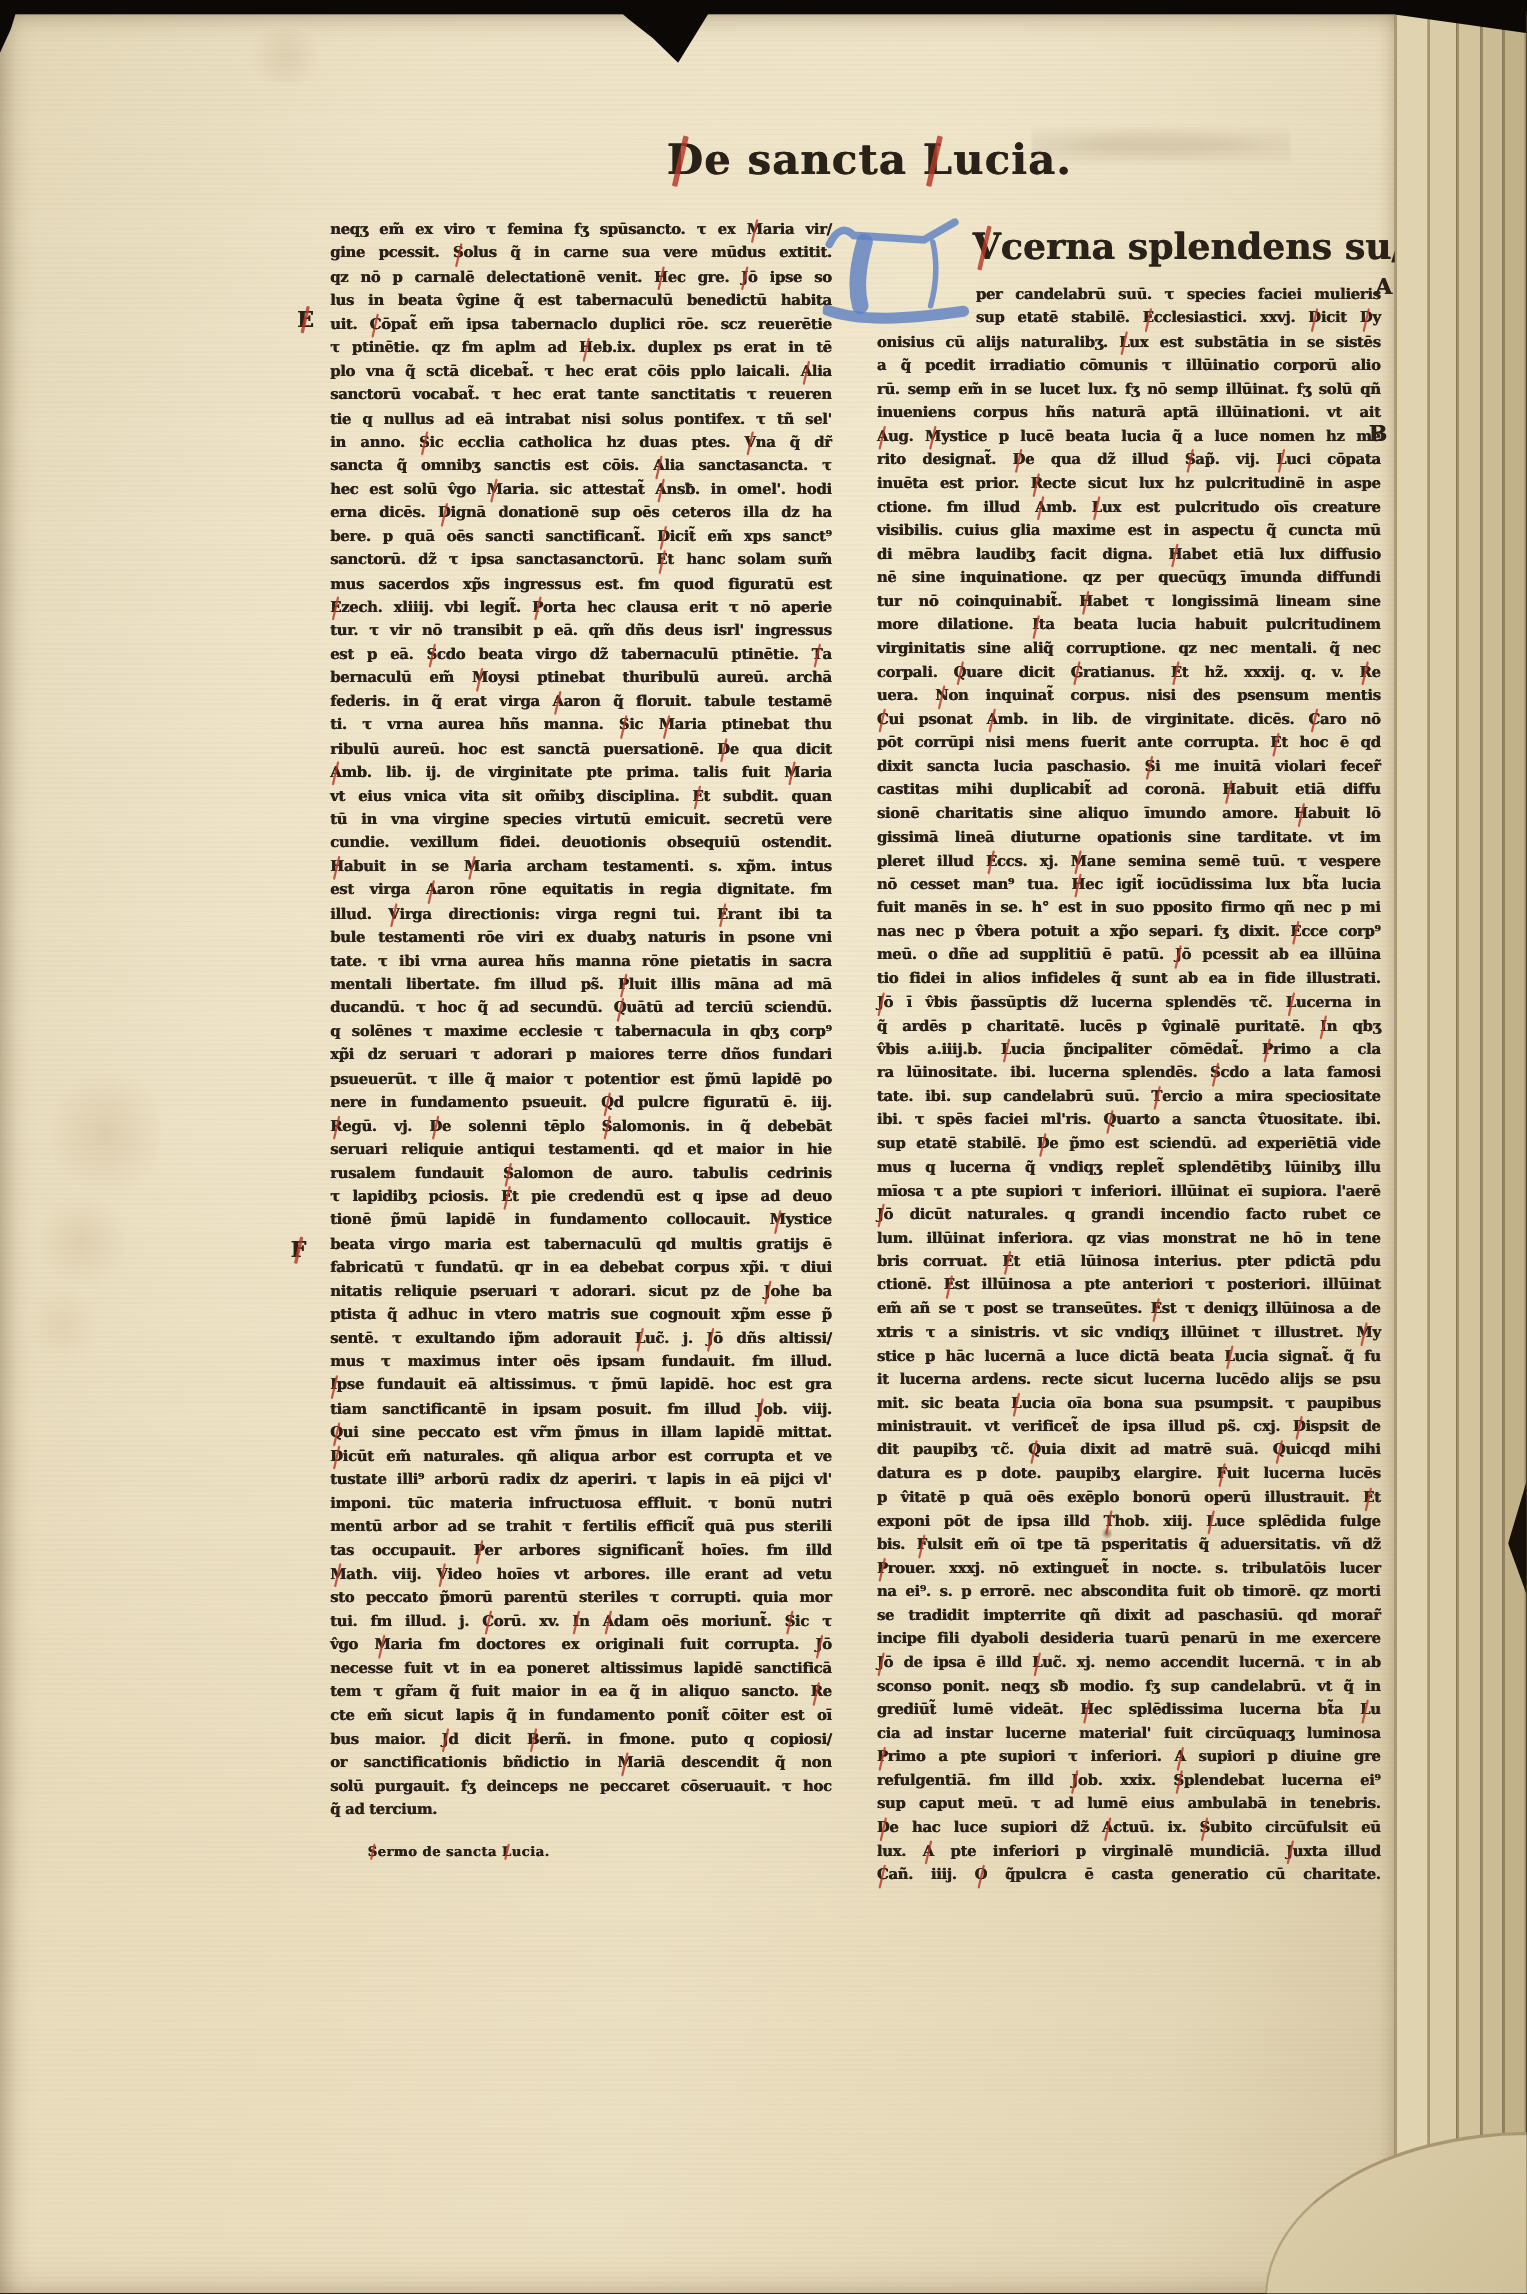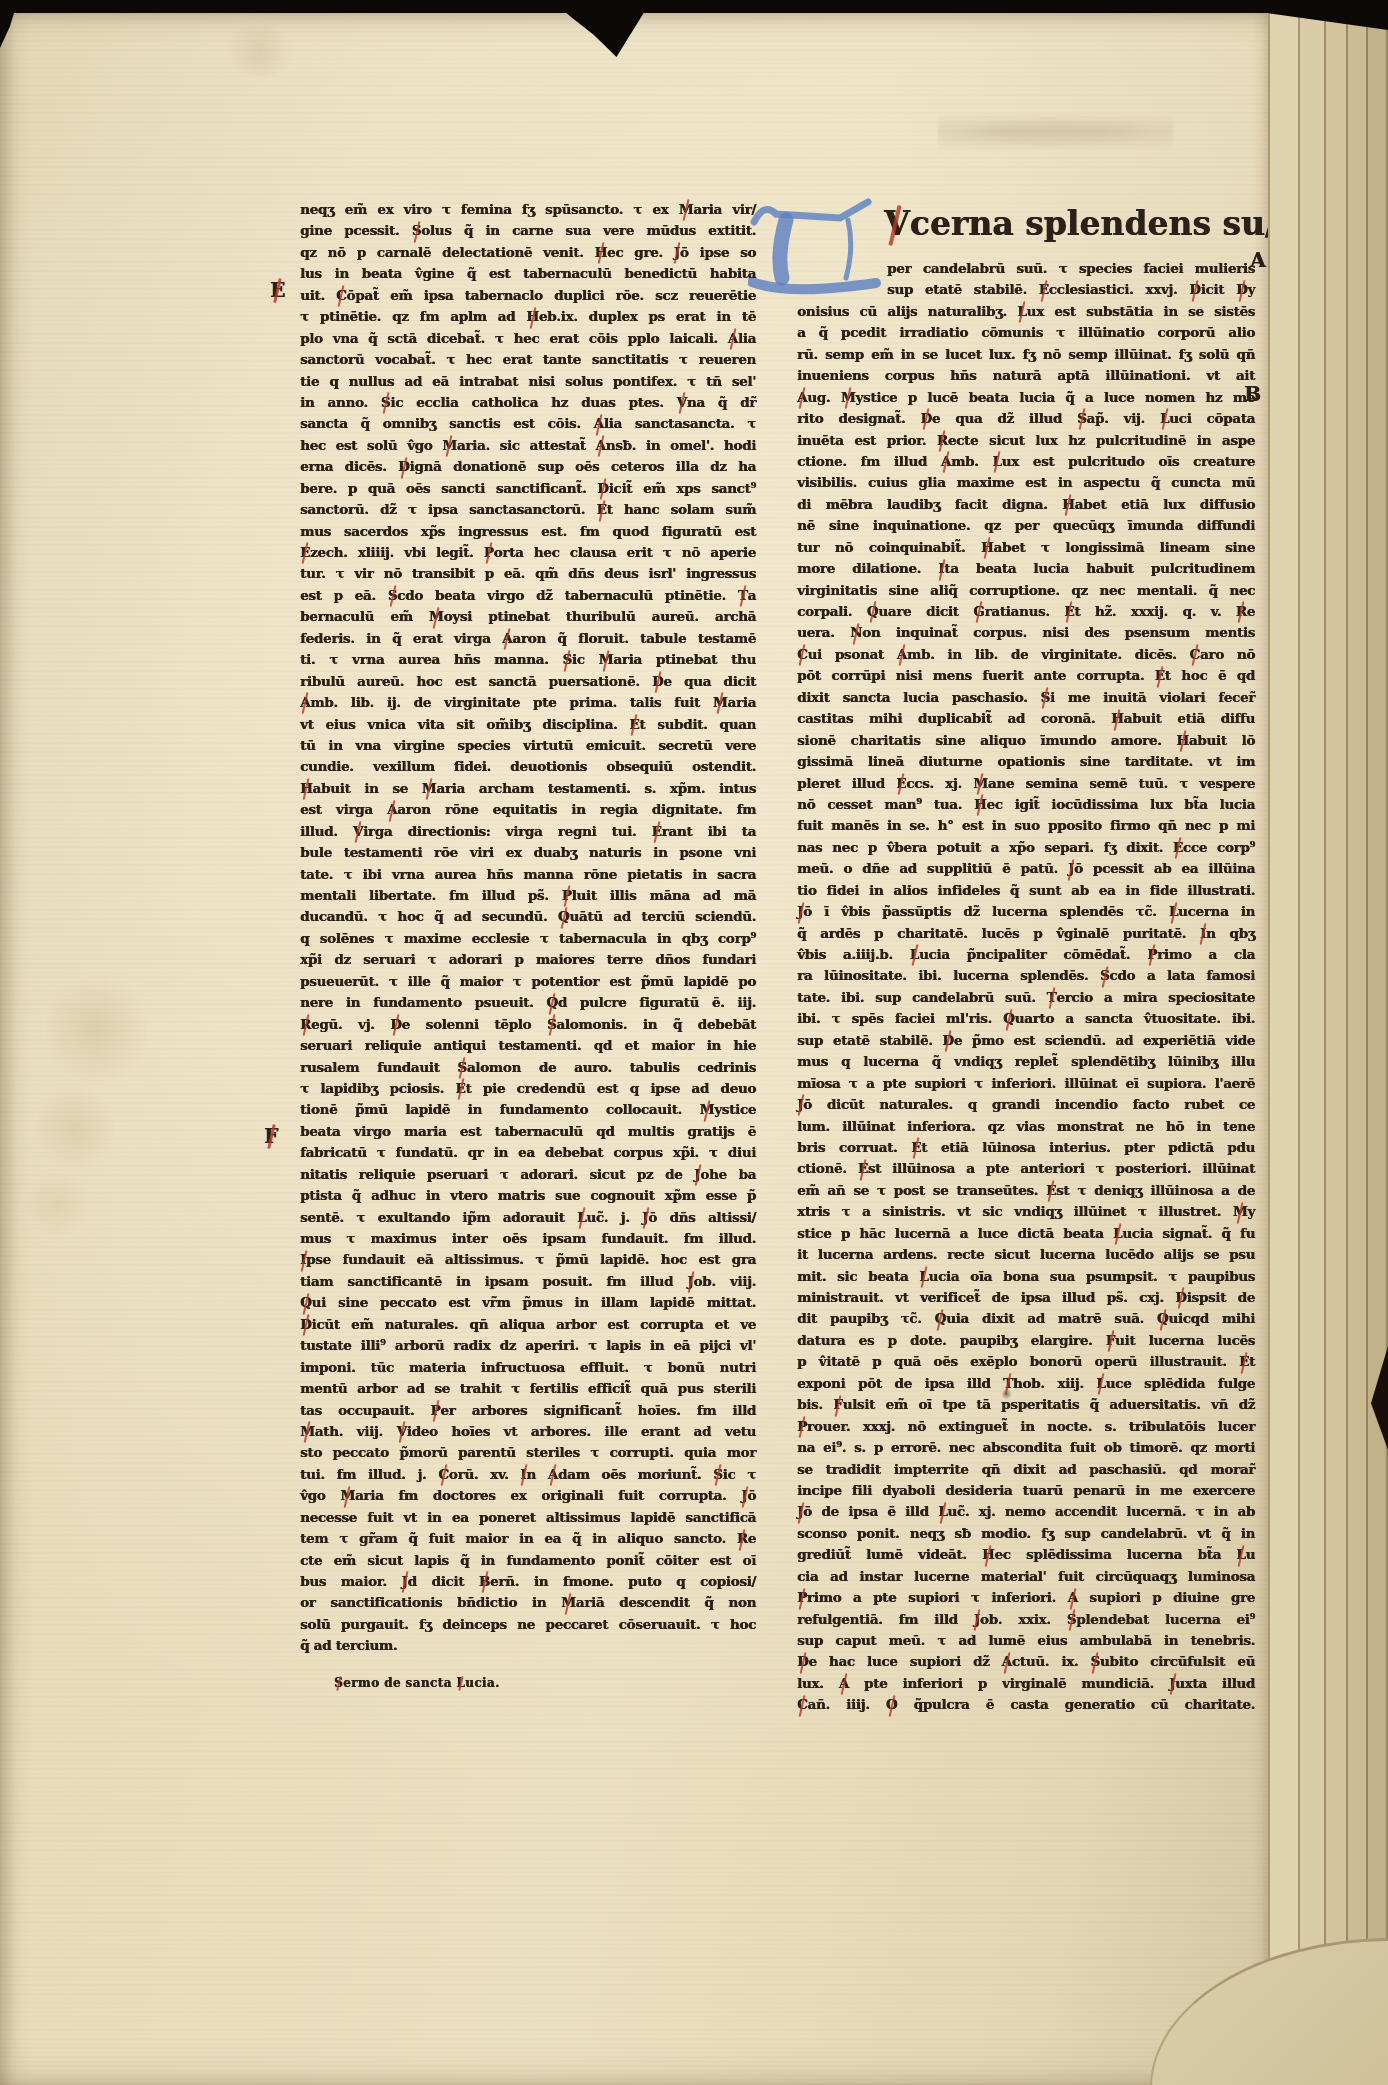--- a/index.html
+++ b/index.html
@@ -80,20 +80,21 @@
 <div class="photo">
   <div class="paper"></div>
 
   <div class="stain s1"></div>
   <div class="stain s2"></div>
   <div class="stain s3"></div>
   <div class="stain s4"></div>
   <div class="ghost"></div>
   <div class="speck"></div>
 
+  <h1 class="title ink"><span class="rub">D</span>e sancta <span class="rub">L</span>ucia.</h1>
 
   <div class="initial" title="L">
     <svg width="134" height="98" viewBox="0 0 134 98">
       <g fill="none" stroke="#5b80c2" stroke-opacity="0.8" stroke-linecap="round">
         <path d="M6 24 Q16 4 28 16 L92 20 Q106 12 120 4" stroke-width="7"></path>
         <path d="M38 22 C33 40 29 60 34 80" stroke-width="15"></path>
         <path d="M100 22 C105 44 103 62 98 80" stroke-width="5"></path>
         <path d="M4 84 C34 95 78 92 128 85" stroke-width="10"></path>
       </g>
     </svg>

